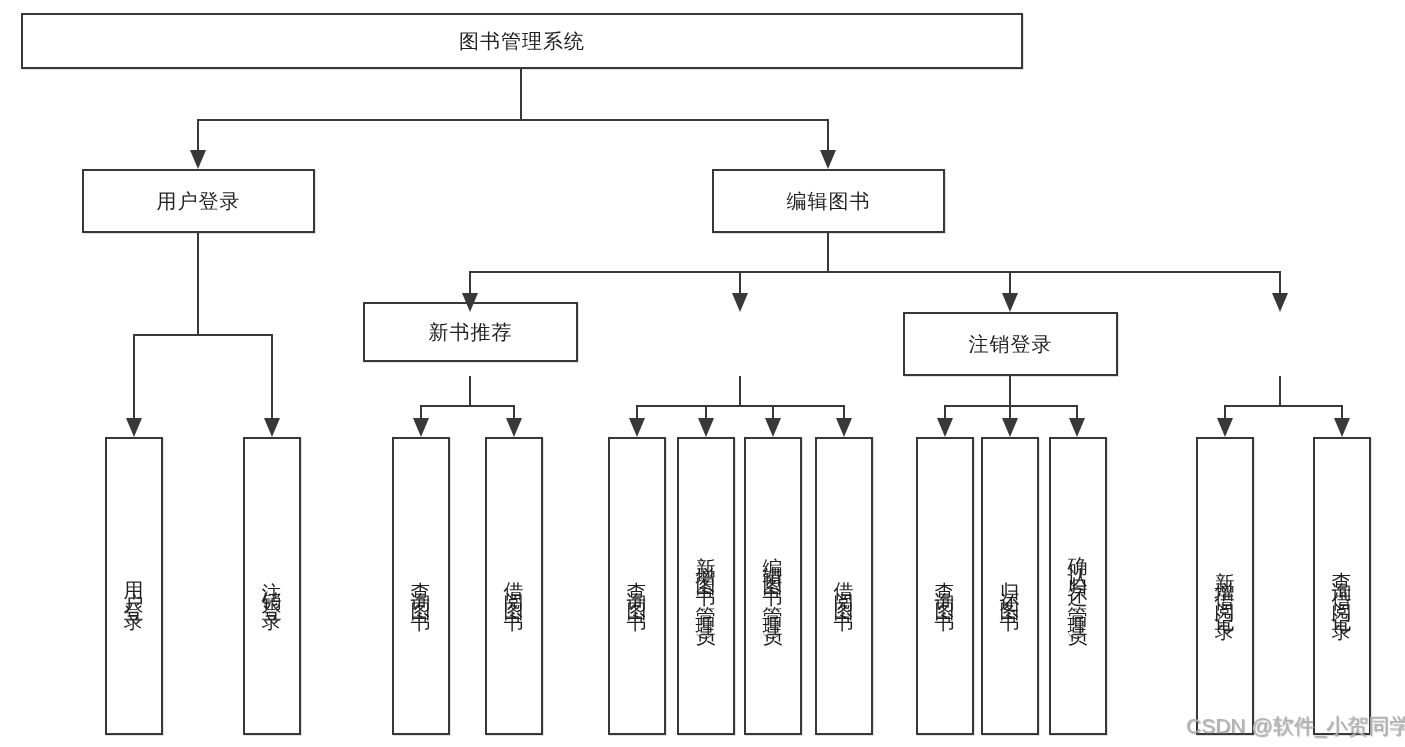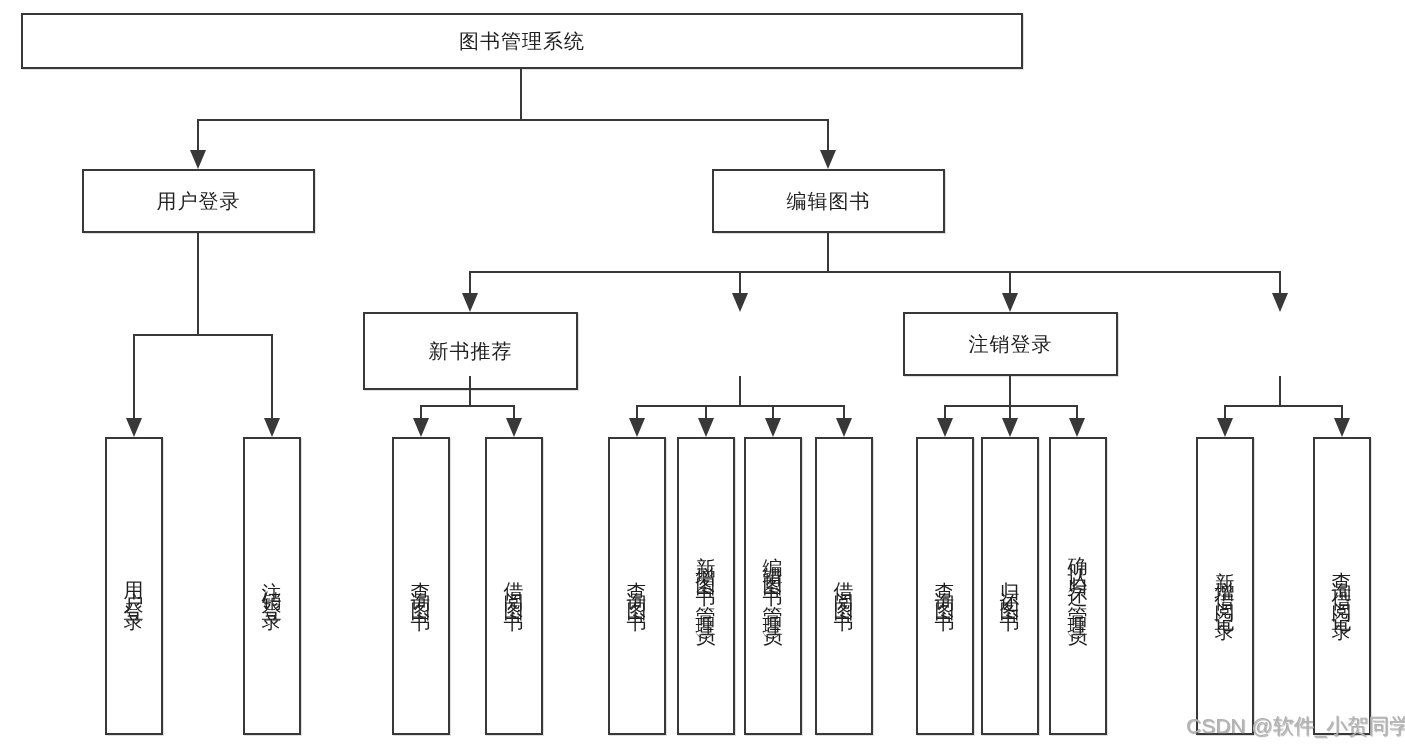--- a/index.html
+++ b/index.html
@@ -55,21 +55,21 @@
   </div>
 
   <div class="node" style="left:82px;top:169px;width:233px;height:64px;">
     <span>用户登录</span>
   </div>
 
   <div class="node" style="left:712px;top:169px;width:233px;height:64px;">
     <span>编辑图书</span>
   </div>
 
-  <div class="node" style="left:363px;top:312px;width:215px;height:78px;">
+  <div class="node" style="left:363px;top:302px;width:215px;height:60px;">
     <span>新书推荐</span>
   </div>
 
 
   <div class="node" style="left:903px;top:312px;width:215px;height:64px;">
     <span>注销登录</span>
   </div>
 
 
   <div class="node leaf" style="left:105px;top:437px;width:58px;height:298px;">用户登录</div>

